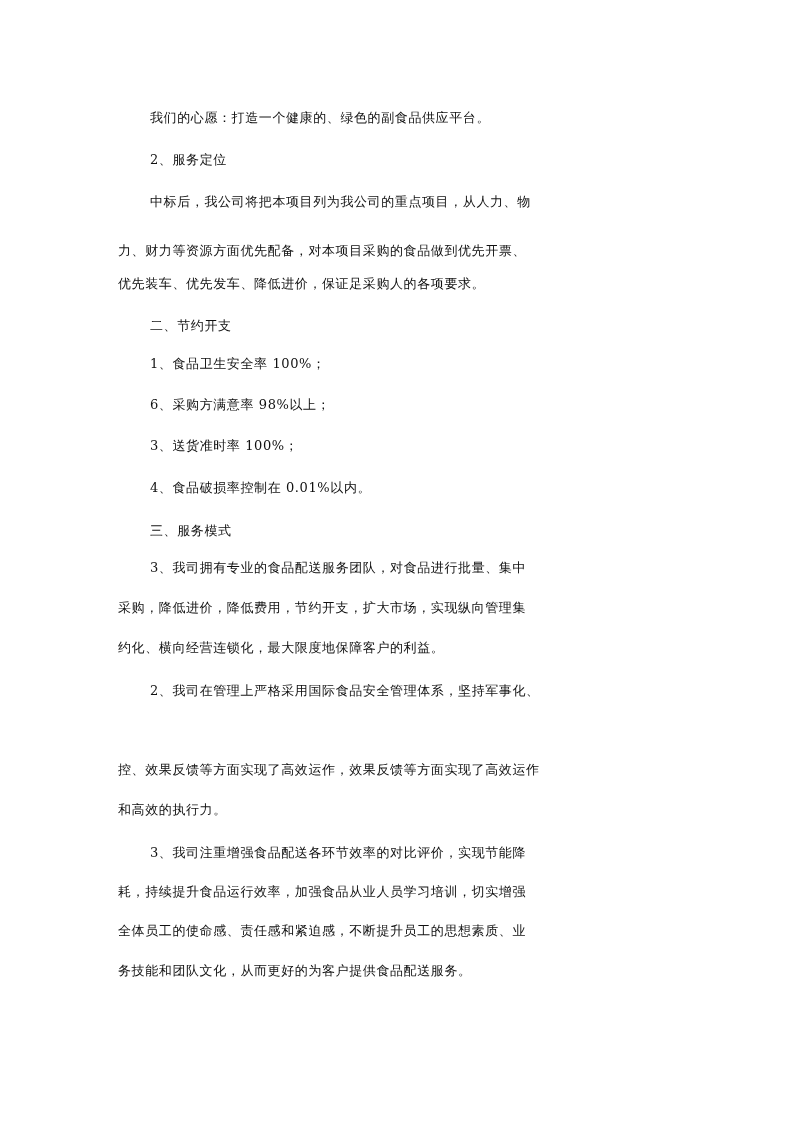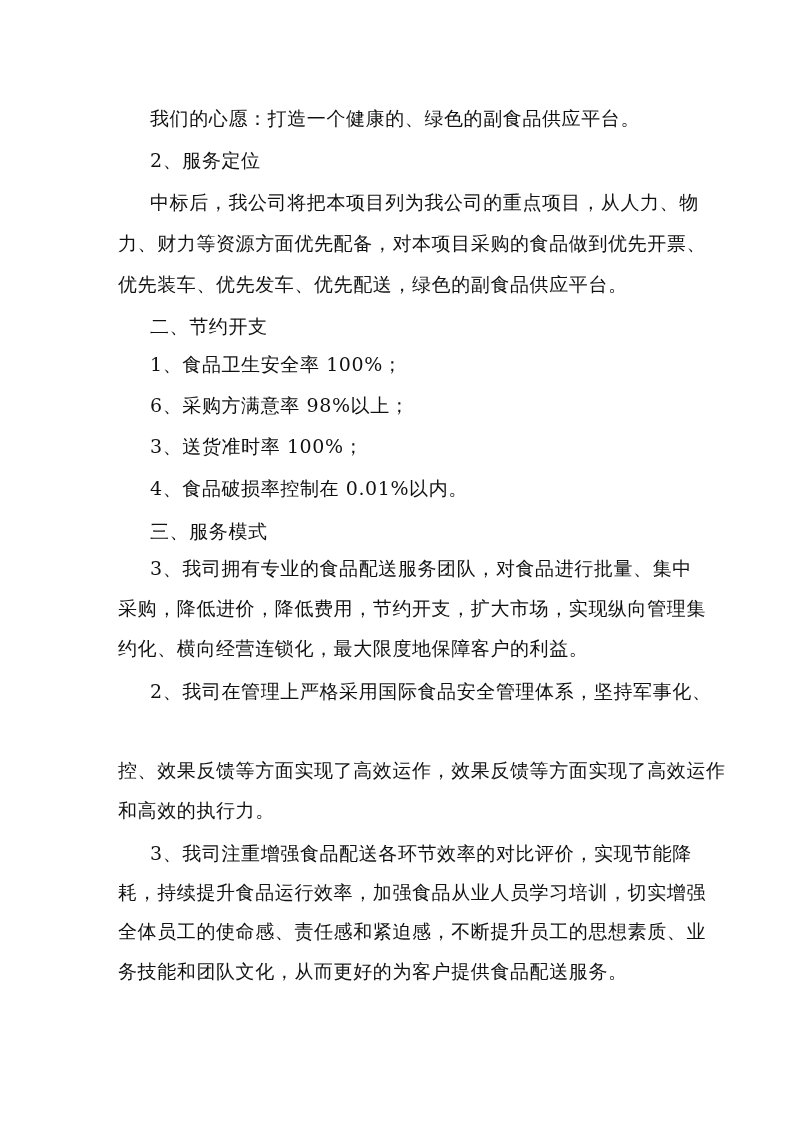--- a/index.html
+++ b/index.html
@@ -3,37 +3,37 @@
 <meta charset="utf-8">
 <style>
   html, body { margin: 0; padding: 0; background: #ffffff; }
   body { width: 793px; height: 1122px; position: relative; overflow: hidden; }
   .page { position: absolute; left: 0; top: 0; width: 793px; height: 1122px; background: #ffffff; }
   .line {
     position: absolute;
     left: 118px;
     width: 580px;
     font-family: "DejaVu Serif", "Liberation Serif", serif;
-    font-size: 19px;
+    font-size: 13px;
     line-height: 22px;
     color: #111111;
     white-space: nowrap;
     letter-spacing: 0.6px;
   }
   .line.indent { left: 150px; }
 </style>
 </head>
 <body>
 
 <div class="page">
   <div class="line indent" style="top: 107px;">我们的心愿：打造一个健康的、绿色的副食品供应平台。</div>
   <div class="line indent" style="top: 149px;">2、服务定位</div>
   <div class="line indent" style="top: 191px;">中标后，我公司将把本项目列为我公司的重点项目，从人力、物</div>
-  <div class="line" style="top: 232px;">力、财力等资源方面优先配备，对本项目采购的食品做到优先开票、</div>
-  <div class="line" style="top: 273px;">优先装车、优先发车、优先配送，绿色的副食品供应平台。</div>
+  <div class="line" style="top: 240px;">力、财力等资源方面优先配备，对本项目采购的食品做到优先开票、</div>
+  <div class="line" style="top: 273px;">优先装车、优先发车、降低进价，保证足采购人的各项要求。</div>
   <div class="line indent" style="top: 315px;">二、节约开支</div>
   <div class="line indent" style="top: 353px;">1、食品卫生安全率 100%；</div>
   <div class="line indent" style="top: 394px;">6、采购方满意率 98%以上；</div>
   <div class="line indent" style="top: 435px;">3、送货准时率 100%；</div>
   <div class="line indent" style="top: 477px;">4、食品破损率控制在 0.01%以内。</div>
   <div class="line indent" style="top: 520px;">三、服务模式</div>
   <div class="line indent" style="top: 557px;">3、我司拥有专业的食品配送服务团队，对食品进行批量、集中</div>
   <div class="line" style="top: 597px;">采购，降低进价，降低费用，节约开支，扩大市场，实现纵向管理集</div>
   <div class="line" style="top: 637px;">约化、横向经营连锁化，最大限度地保障客户的利益。</div>
   <div class="line indent" style="top: 680px;">2、我司在管理上严格采用国际食品安全管理体系，坚持军事化、</div>

